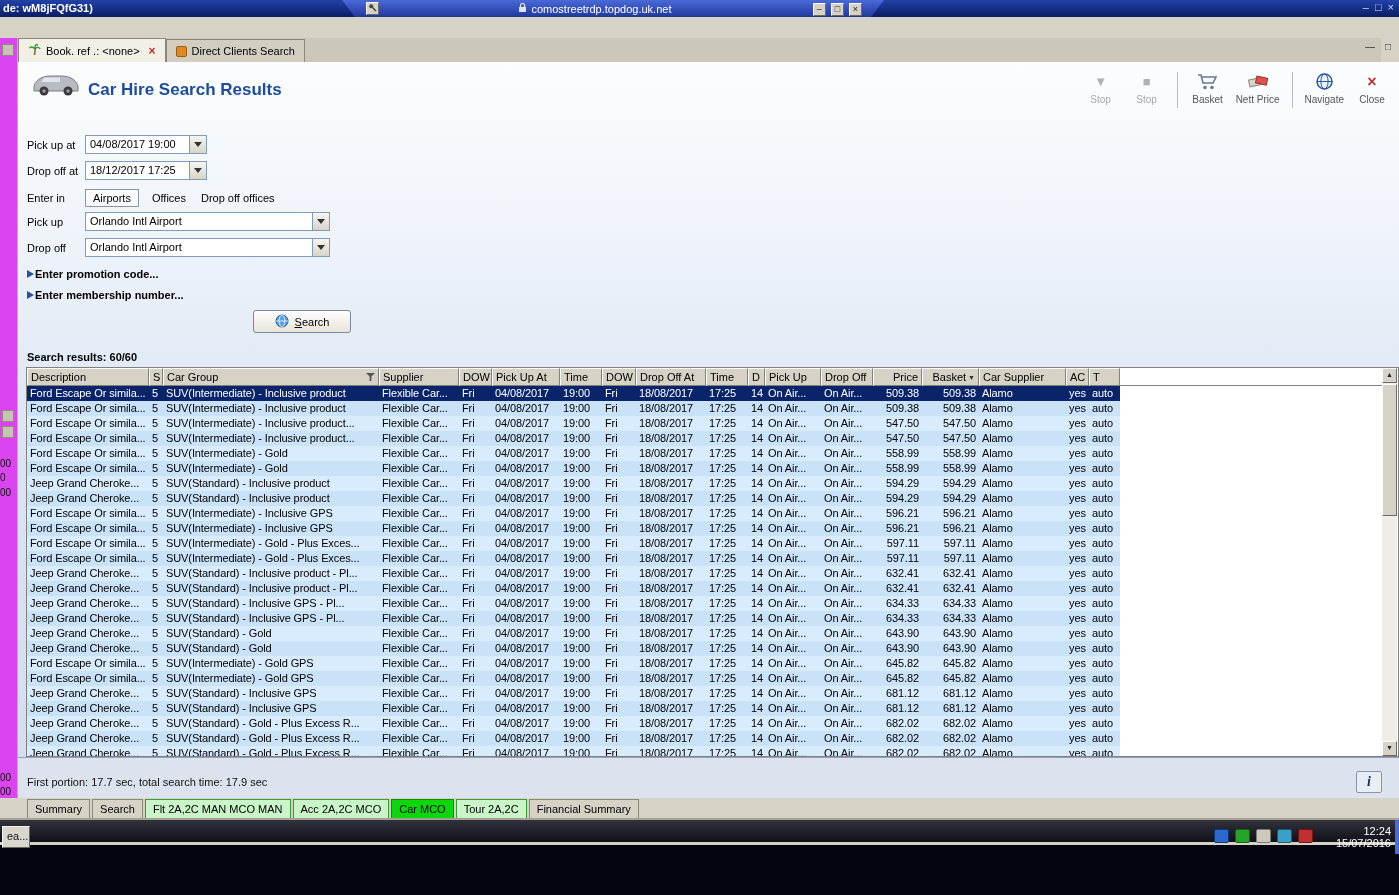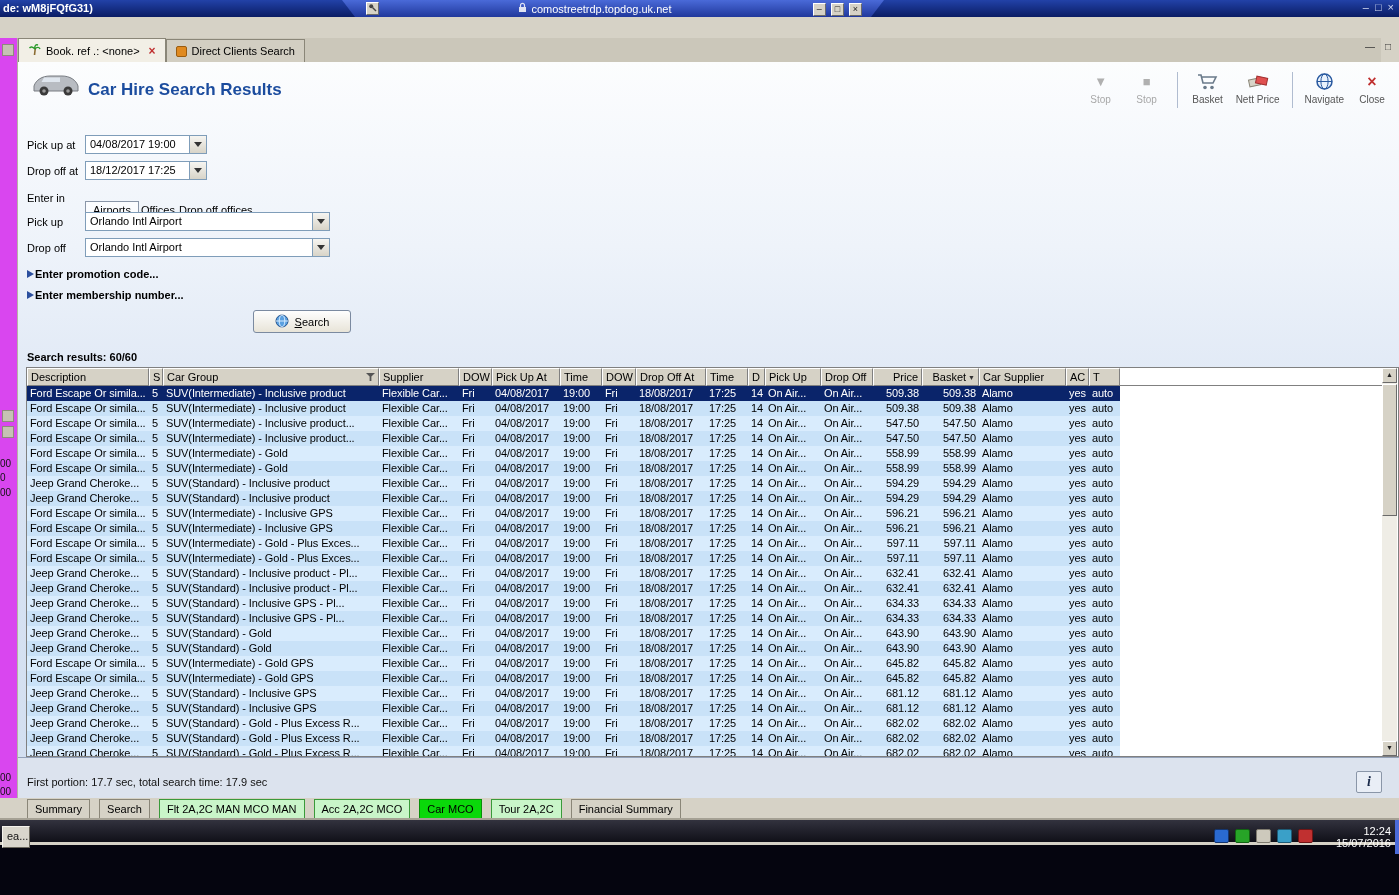--- a/index.html
+++ b/index.html
@@ -42,21 +42,21 @@
   .tbtn.disabled .ticon{color:#b0b0b0}
   .tsep{width:1px;height:36px;background:#b0bcd0;margin:0 2px}
   .close-glyph{color:#c03030;font-weight:bold;font-size:16px}
 
   
   .flabel{position:absolute;font-size:11px;white-space:nowrap}
   .combo{position:absolute;height:19px;border:1px solid #7f9db9;background:#fff;display:flex}
   .combo-val{flex:1;padding:2px 4px;white-space:nowrap;overflow:hidden}
   .combo-arrow{width:17px;border-left:1px solid #7f9db9;background:linear-gradient(180deg,#f6f5f1,#d8d4c8);display:flex;align-items:center;justify-content:center}
   .tri-down{width:0;height:0;border-left:4px solid transparent;border-right:4px solid transparent;border-top:5px solid #333}
-  .searchin{position:absolute;left:85px;top:201px;display:flex;align-items:center;gap:0}
+  .searchin{position:absolute;left:85px;top:189px;display:flex;align-items:center;gap:11px}
   .subtab{padding:2px 2px;white-space:nowrap}
   .subtab.sel{border:1px solid #8a96a8;background:#fbfcfe;padding:2px 7px}
   .expander{position:absolute;display:flex;gap:1px;align-items:center;font-weight:bold}
   .exp-arrow{width:0;height:0;border-left:7px solid #2b4f9e;border-top:4px solid transparent;border-bottom:4px solid transparent}
   .search-btn{position:absolute;left:253px;top:310px;width:98px;height:23px;border:1px solid #7b8aa0;border-radius:3px;background:linear-gradient(180deg,#fefefe,#e8e4d8);display:flex;align-items:center;justify-content:center;gap:6px;cursor:default}
 
   .results-label{position:absolute;left:27px;top:351px;font-weight:bold}
 
   
   .table-frame{position:absolute;left:26px;top:367px;width:1373px;height:390px;border:1px solid #808080;background:#fff;pointer-events:none}
@@ -84,21 +84,21 @@
   .varrow{position:absolute;left:0;width:15px;height:15px;background:#d6d2c6;border:1px solid;border-color:#fff #6a6a6a #6a6a6a #fff;font-size:7px;line-height:12px;text-align:center;color:#222}
   .varrow.up{top:0}
   .varrow.down{bottom:0}
   .vthumb{position:absolute;left:0;top:16px;width:15px;height:132px;background:#d6d2c6;border:1px solid;border-color:#fff #6a6a6a #6a6a6a #fff}
 
   .result-status{position:absolute;left:18px;top:757px;width:1381px;height:41px;background:#dce3ee;border-top:1px solid #93a1b8}
   .status-text{position:absolute;left:27px;top:776px;color:#111}
   .info-btn{position:absolute;left:1356px;top:771px;width:26px;height:22px;background:#e9eef6;border:1px solid #8a96a8;border-radius:2px;text-align:center;line-height:19px;font-family:"Liberation Serif",serif;font-style:italic;font-weight:bold;font-size:14px;color:#1a2a4a}
 
   
-  .bottom-tabs{position:absolute;left:27px;top:799px;height:21px;display:flex;gap:9px}
+  .bottom-tabs{position:absolute;left:27px;top:799px;height:21px;display:flex;gap:2px}
   .btab{height:20px;line-height:18px;padding:0 7px;border:1px solid #8a8678;background:#d6d2c6;white-space:nowrap}
   .btab.greenlite{background:#c9f5c9;border-color:#3a9a3a}
   .btab.green{background:#0ad80a;border-color:#089008}
   .status-bar{position:absolute;left:0;top:820px;width:1399px;height:25px;background:#d6d2c6;border-top:1px solid #fff;box-shadow:0 -2px 0 #a5a194;display:flex;align-items:center;justify-content:center;gap:10px}
   .sb-time{position:absolute;right:5px;top:0;line-height:25px}
 
   
   .black-strip{position:absolute;left:0;top:845px;width:1399px;height:16px;background:#05050f}
   .taskbar{position:absolute;left:0;top:820px;width:1399px;height:22px;background:linear-gradient(180deg,#32323e,#101018)}
   .task-app{position:absolute;left:2px;top:6px;width:28px;height:22px;background:#d9d6cc;border:1px solid;border-color:#f4f2ec #6a675c #6a675c #f4f2ec;overflow:hidden;padding:3px 4px;white-space:nowrap;color:#111}

